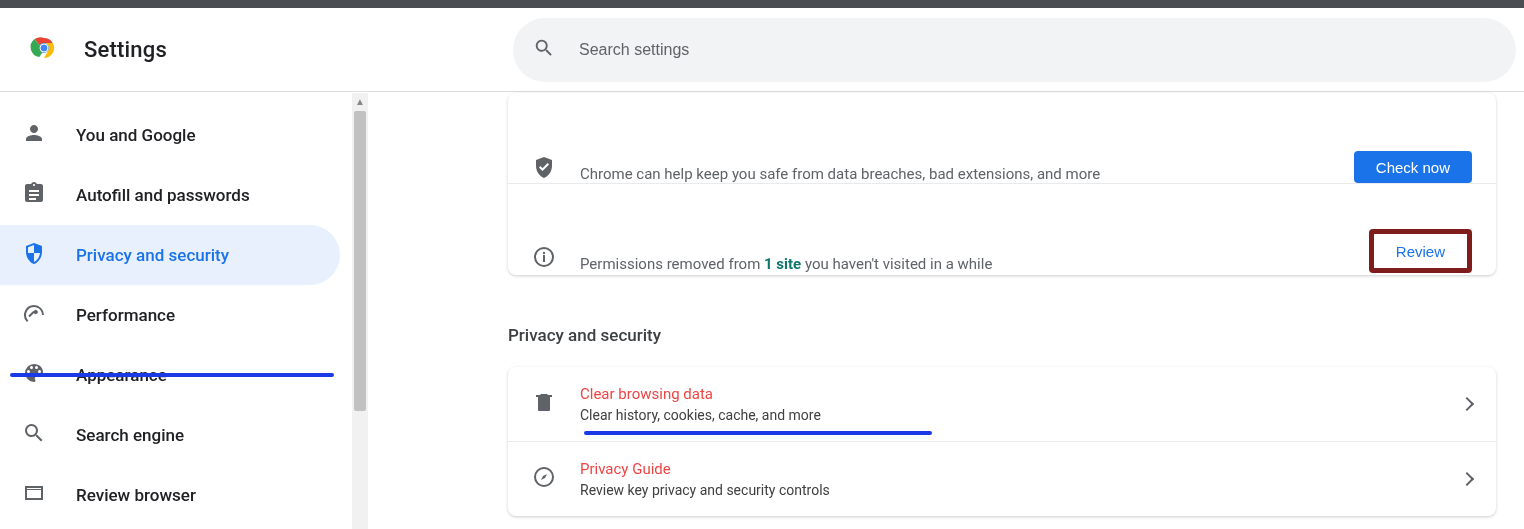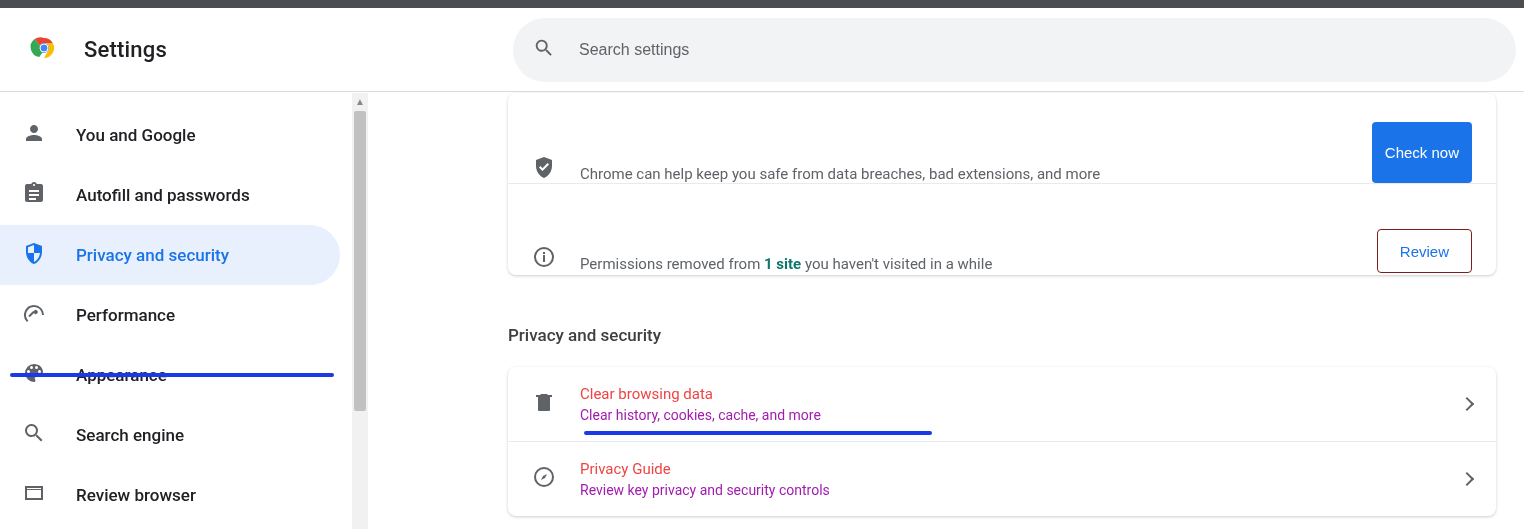--- a/index.html
+++ b/index.html
@@ -174,30 +174,30 @@
     flex: 1;
     font-size: 15px;
     color: #5f6368;
   }
   .row-text b { color: #0f766e; font-weight: 700; }
   .btn-primary {
     background: #1a73e8;
     color: #fff;
     border: none;
     border-radius: 4px;
-    padding: 0 13px;
-    height: 61px;
+    padding: 0 22px;
+    height: 32px;
     font-size: 15px;
     font-weight: 500;
     cursor: pointer;
   }
   .btn-secondary {
     background: #fff;
     color: #1a73e8;
-    border: 1px solid #7f1d1d;
+    border: 5px solid #7f1d1d;
     border-radius: 4px;
     padding: 0 22px;
     height: 44px;
     font-size: 15px;
     font-weight: 500;
     cursor: pointer;
   }
 
   .section-heading {
     position: absolute;
@@ -218,21 +218,21 @@
   }
   .list-row + .list-row { border-top: 1px solid #e8eaed; }
   .list-text { flex: 1; }
   .list-title {
     font-size: 15px;
     color: #ef4444;
     margin-bottom: 4px;
   }
   .list-desc {
     font-size: 14px;
-    color: #a21caf;
+    color: #404040;
   }
   .chevron {
     width: 10px; height: 10px;
     border-right: 2px solid #5f6368;
     border-bottom: 2px solid #5f6368;
     transform: rotate(-45deg);
     flex-shrink: 0;
   }
   .row-underline {
     position: absolute;

